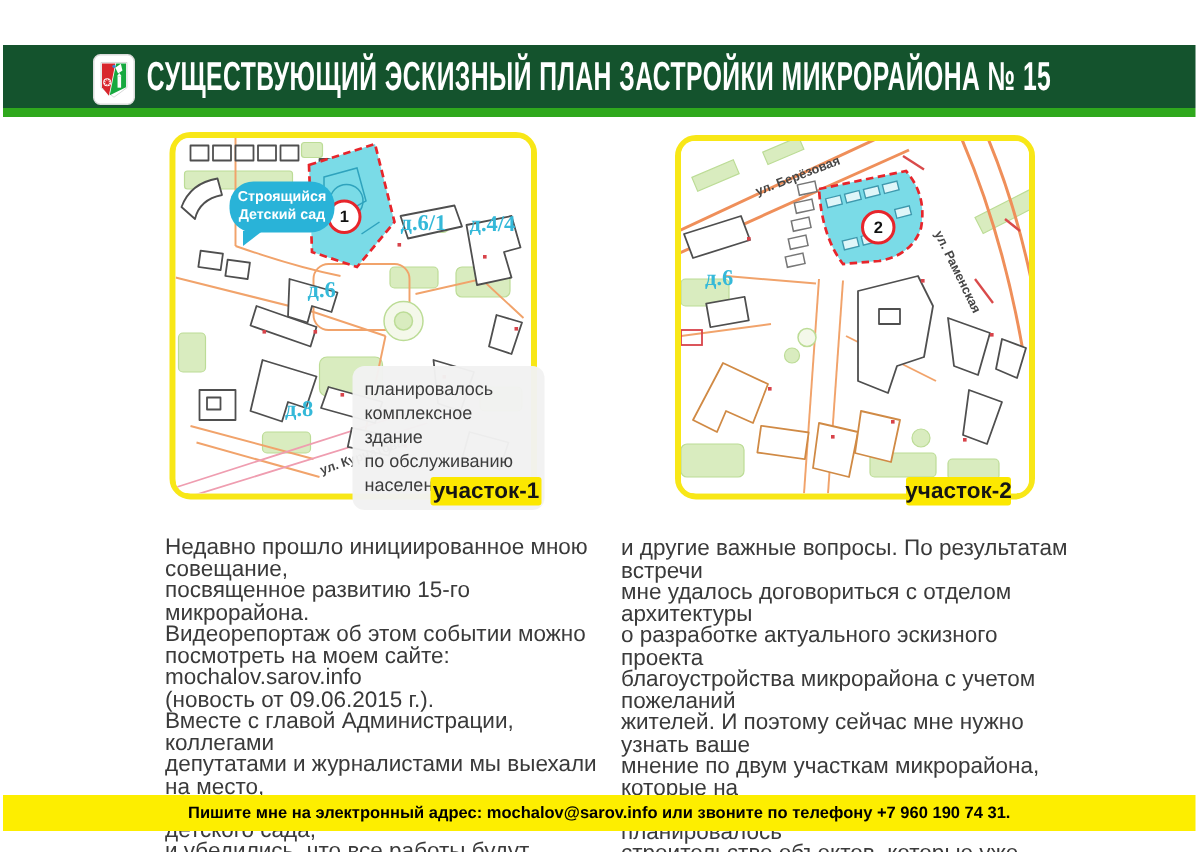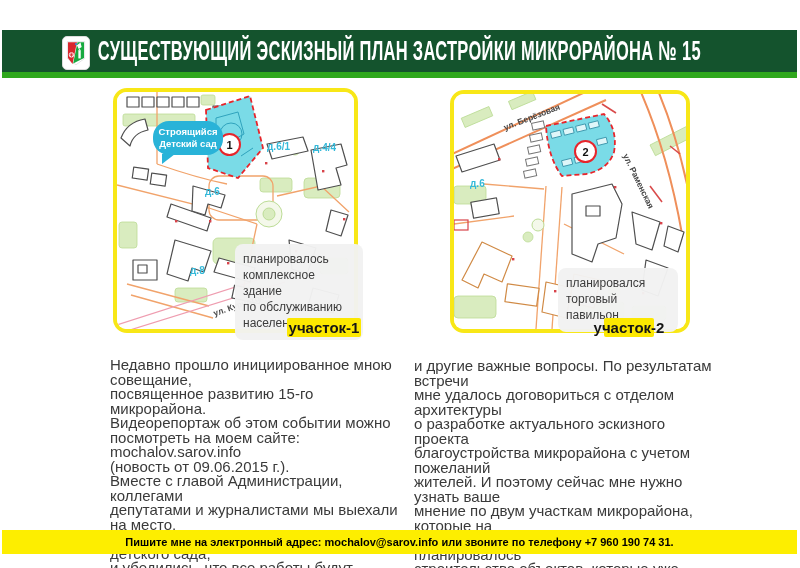--- a/index.html
+++ b/index.html
@@ -23,21 +23,21 @@
   .map-inner{position:absolute;inset:0;border-radius:9px;overflow:hidden;}
   .map-inner svg{width:100%;height:100%;display:block;}
 
   .badge{width:19px;height:19px;border-radius:50%;background:#fff;border:2px solid #e7252b;
          display:flex;align-items:center;justify-content:center;
          font-size:11px;font-weight:bold;color:#111;z-index:4;}
   .bubble{background:#29b3d8;color:#fff;border-radius:16px;font-weight:bold;font-size:9.5px;
           line-height:1.28;text-align:center;padding:5px 2px;white-space:pre-line;z-index:4;}
   .bubble:after{content:"";position:absolute;left:9px;bottom:-9px;width:0;height:0;
           border-top:10px solid #29b3d8;border-right:13px solid transparent;}
-  .house-label{font-size:10px;font-weight:bold;color:#35b9d9;white-space:nowrap;z-index:3;}
+  .house-label{font-size:15px;font-weight:bold;color:#35b9d9;white-space:nowrap;z-index:3;font-family:Liberation Serif, serif;}
   .street-label{font-size:8.5px;font-weight:bold;color:#464646;white-space:nowrap;z-index:3;}
   .note{background:rgba(242,242,242,.97);border-radius:8px;padding:8px 8px;
         font-size:12px;line-height:1.33;color:#3c3c3c;white-space:pre-line;z-index:5;}
   .tag{background:#fce800;color:#151515;font-weight:bold;font-size:15px;height:19px;
        display:flex;align-items:center;justify-content:center;border-radius:2px;z-index:6;}
 
   
   .col{top:343px;font-size:15px;line-height:14.5px;white-space:pre-line;color:#3a3a3a;}
   .col1{left:110px;width:300px;}
   .col2{left:414px;width:302px;margin-top:16px;}
@@ -245,23 +245,21 @@
         </g>
       </g>
     </svg>
   </div>
   <div class="abs badge" style="left:120px;top:46px;">
     <span>2</span>
   </div>
   <span class="abs house-label" style="left:16px;top:84px;">д.6</span>
   <span class="abs street-label" style="left:48px;top:18px;transform:rotate(-21deg);">ул. Берёзовая</span>
   <span class="abs street-label" style="left:176px;top:58px;transform:rotate(64deg);transform-origin:left top;">ул. Раменская</span>
-  <div class="abs note" style="left:104px;top:174px;width:104px;">планировался
-торговый павильон</div>
-  <div class="abs tag" style="left:150px;top:224px;width:50px;">участок-2</div>
+  <div class="abs tag" style="left:150px;top:224px;width:70px;">участок-2</div>
 </section>
 
 <p class="abs col col1">Недавно прошло инициированное мною совещание,
 посвященное развитию 15-го микрорайона.
 Видеорепортаж об этом событии можно
 посмотреть на моем сайте: mochalov.sarov.info
 (новость от 09.06.2015 г.).
 Вместе с главой Администрации, коллегами
 депутатами и журналистами мы выехали на место,
 посмотрели, как идет строительство детского сада,

